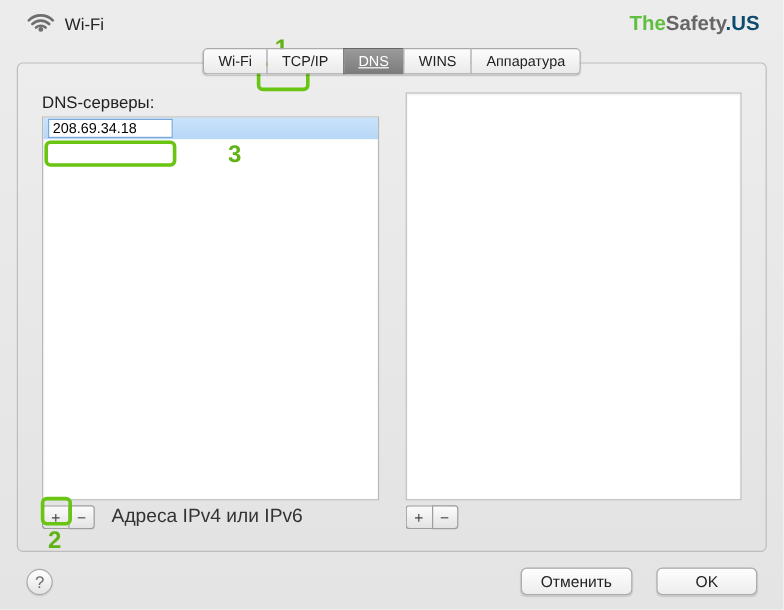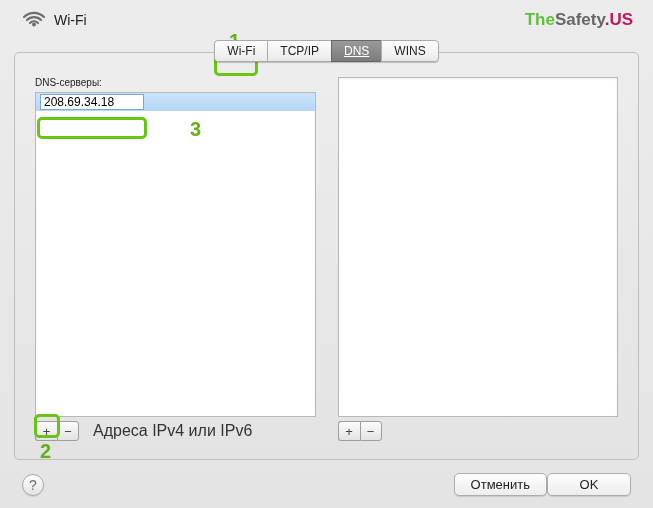--- a/index.html
+++ b/index.html
@@ -8,21 +8,21 @@
       background: linear-gradient(#ececec, #e4e4e4);
       position: relative;
       overflow: hidden;
     }
     .header { display: flex; align-items: center; padding: 10px 20px 4px 22px; }
     .wifi-icon { width: 24px; height: 18px; margin-right: 8px; }
     .title { font-size: 14px; color: #222; flex: 1; }
     .brand { font-size: 17px; font-weight: bold; }
     .brand-the { color: #5fbf3f; }
     .brand-safety { color: #666; margin-top: 40px; }
-    .brand-us { color: #be185d; }
+    .brand-us { color: #0c4a6e; }
 
     .tab-strip { display: flex; justify-content: center; margin-top: 6px; position: relative; z-index: 2; }
     .segmented { display: inline-flex; box-shadow: 0 1px 1px rgba(0,0,0,0.2); border-radius: 4px; overflow: hidden; }
     .tab {
       font-size: 12px; padding: 3px 12px;
       background: linear-gradient(#fdfdfd, #eaeaea);
       border: 1px solid #aaa;
       border-right: none;
       cursor: default;
       color: #222;
@@ -35,21 +35,21 @@
       margin: -10px 14px 0 14px;
       border: 1px solid #bdbdbd;
       border-radius: 5px;
       background: linear-gradient(#ededed, #e3e3e3);
       padding: 24px 20px 18px 20px;
       position: relative;
       height: 408px;
     }
     .cols { display: flex; gap: 22px; height: 100%; }
     .col { flex: 1; display: flex; flex-direction: column; }
-    .lbl { font-size: 10px; color: #222; margin-bottom: 4px; }
+    .lbl { font-size: 14px; color: #222; margin-bottom: 4px; }
     .listbox {
       flex: 1; background: #fff; border: 1px solid #b9b9b9;
       border-radius: 0; box-shadow: inset 0 1px 2px rgba(0,0,0,0.08);
       overflow: hidden; position: relative;
     }
     .entry-row {
       font-size: 12px; padding: 1px 4px;
       background: linear-gradient(#c9e3fb, #b7d7f7);
       display: flex; align-items: flex-end;
     }
@@ -73,21 +73,21 @@
     .hint { font-size: 16px; color: #333; margin-left: 14px; }
 
     .footer { position: absolute; left: 0; right: 0; bottom: 12px; display: flex; align-items: center; padding: 0 22px; }
     .help {
       width: 22px; height: 22px; border-radius: 50%;
       background: linear-gradient(#fff, #e4e4e4);
       border: 1px solid #aaa; color: #6d6d6d;
       font-size: 14px; line-height: 20px; text-align: center;
       box-shadow: 0 1px 1px rgba(0,0,0,0.1);
     }
-    .btns { margin-left: auto; display: flex; gap: 0; }
+    .btns { margin-left: auto; display: flex; gap: 20px; }
     .btn {
       min-width: 84px; padding: 3px 16px; font-size: 13px;
       background: linear-gradient(#fefefe, #ededed);
       border: 1px solid #acacac; border-radius: 5px;
       box-shadow: 0 1px 1px rgba(0,0,0,0.12);
       color: #222;
     }
 
     .annot {
       position: absolute; border: 3px solid #6ac412;
@@ -113,20 +113,21 @@
     <span class="brand-the">The</span><span class="brand-safety">Safety</span><span class="brand-us">.US</span>
   </div>
 </div>
 
 <div class="tab-strip">
   <div class="segmented">
     <div class="tab">Wi-Fi</div>
     <div class="tab">TCP/IP</div>
     <div class="tab active">DNS</div>
     <div class="tab">WINS</div>
+    <div class="tab">Аппаратура</div>
   </div>
 </div>
 
 <div class="panel">
   <div class="cols">
     <div class="col">
       <div class="lbl">DNS-серверы:</div>
       <div class="listbox">
         <div class="entry-row">
           <input class="entry-input" value="208.69.34.18" style="">

